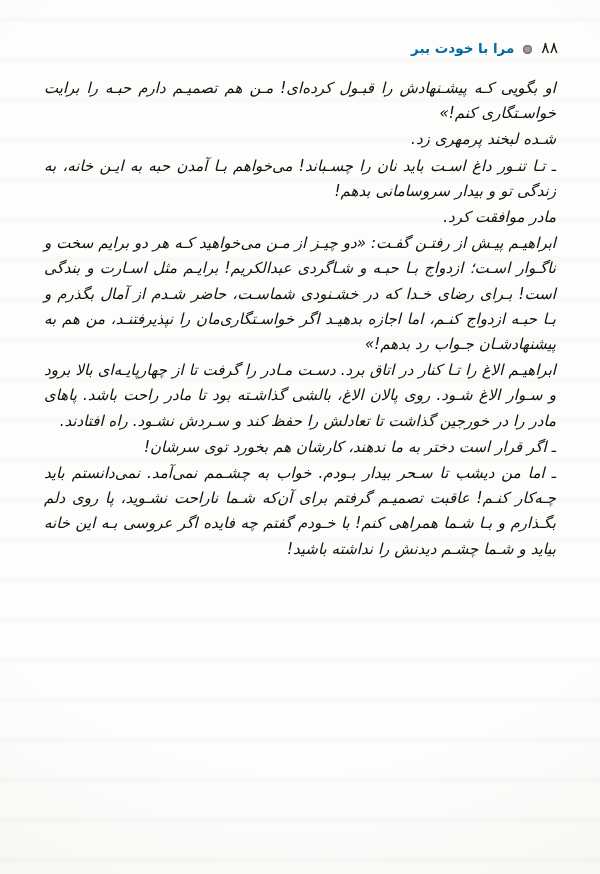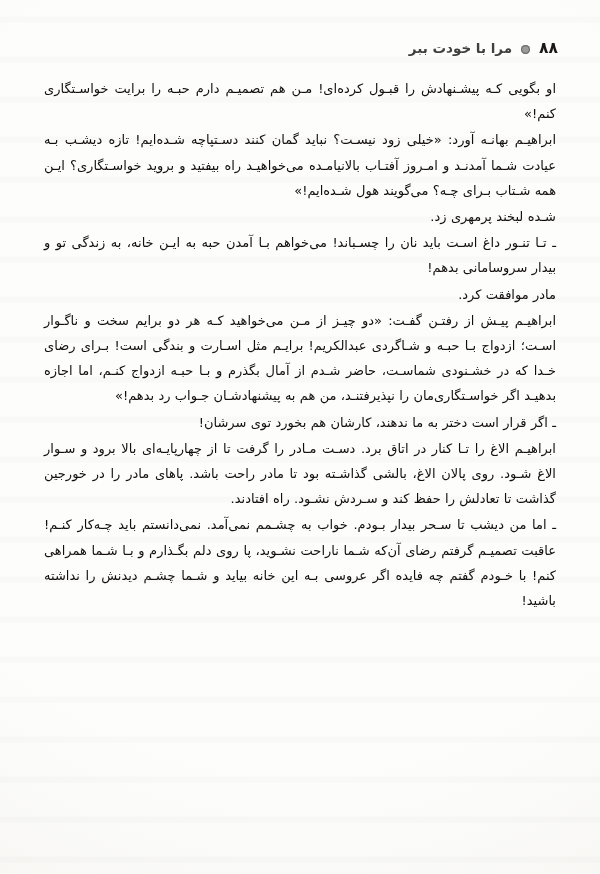--- a/index.html
+++ b/index.html
@@ -34,63 +34,64 @@
     height: 26px;
     display: flex;
     flex-direction: row;
     align-items: center;
     justify-content: flex-start;
     gap: 9px;
     direction: rtl;
   }
   .folio {
     font-size: 15.5px;
-    font-weight: 700;
+    font-weight: 400;
     letter-spacing: 0.5px;
     color: #1a1715;
     line-height: 1;
   }
   .head-dot {
     width: 9px;
     height: 9px;
     border-radius: 50%;
     background: #9b9b99;
     box-shadow: inset 0 0 0 1.2px #6e6e6c;
     flex: 0 0 auto;
   }
   .head-title {
     font-size: 13.5px;
     font-weight: 700;
-    color: #404040;
+    color: #0369a1;
     line-height: 1;
     white-space: nowrap;
   }
 
   
   .textblock {
     position: absolute;
     top: 76px;
     right: 44px;
     left: 44px;
     direction: rtl;
     text-align: justify;
     text-align-last: right;
   }
 
   .para {
     margin: 0 0 1px 0;
-    font-size: 13px;
+    font-size: 15px;
     line-height: 25.2px;
     text-align: justify;
     text-align-last: right;
     word-spacing: 0.2px;
     letter-spacing: 0px;
     text-justify: inter-word;
     font-weight: 400;
     color: #120f0d;
+    font-style: italic;
   }
   .para.dash {
     text-indent: 0;
   }
 
   
   .bleed {
     position: absolute;
     inset: 0;
     pointer-events: none;
@@ -123,26 +124,25 @@
 
   <div class="running-head">
     <span class="folio">۸۸</span>
     <span class="head-dot"></span>
     <span class="head-title">مرا با خودت ببر</span>
   </div>
 
   <div class="textblock">
 
     <p class="para">او بگویی کـه پیشـنهادش را قبـول کرده‌ای! مـن هم تصمیـم دارم حبـه را برایت خواسـتگاری کنم!»</p>
-    <p class="para">ابراهیـم بهانـه آورد: «خیلی زود نیسـت؟ نباید گمان کنند دسـتپاچه شـده‌ایم! تازه دیشـب بـه عیادت شـما آمدنـد و امـروز آفتـاب بالانیامـده می‌خواهیـد راه بیفتید و بروید خواسـتگاری؟ ایـن همه شـتاب بـرای چـه؟ می‌گویند هول شـده‌ایم!»</p>
     <p class="para">شـده لبخند پرمهری زد.</p>
     <p class="para dash">ـ تـا تنـور داغ اسـت باید نان را چسـباند! می‌خواهم بـا آمدن حبه به ایـن خانه، به زندگی تو و بیدار سروسامانی بدهم!</p>
     <p class="para">مادر موافقت کرد.</p>
     <p class="para">ابراهیـم پیـش از رفتـن گفـت: «دو چیـز از مـن می‌خواهید کـه هر دو برایم سخت و ناگـوار اسـت؛ ازدواج بـا حبـه و شـاگردی عبدالکریم! برایـم مثل اسـارت و بندگی است! بـرای رضای خـدا که در خشـنودی شماسـت، حاضر شـدم از آمال بگذرم و بـا حبـه ازدواج کنـم، اما اجازه بدهیـد اگر خواسـتگاری‌مان را نپذیرفتنـد، من هم به پیشنهادشـان جـواب رد بدهم!»</p>
+    <p class="para">ابراهیـم الاغ را تـا کنار در اتاق برد. دسـت مـادر را گرفت تا از چهارپایـه‌ای بالا برود و سـوار الاغ شـود. روی پالان الاغ، بالشی گذاشـته بود تا مادر راحت باشد. پاهای مادر را در خورجین گذاشت تا تعادلش را حفظ کند و سـردش نشـود. راه افتادند.</p>
     <p class="para dash">ـ اگر قرار است دختر به ما ندهند، کارشان هم بخورد توی سرشان!</p>
-    <p class="para">ابراهیـم الاغ را تـا کنار در اتاق برد. دسـت مـادر را گرفت تا از چهارپایـه‌ای بالا برود و سـوار الاغ شـود. روی پالان الاغ، بالشی گذاشـته بود تا مادر راحت باشد. پاهای مادر را در خورجین گذاشت تا تعادلش را حفظ کند و سـردش نشـود. راه افتادند.</p>
-    <p class="para dash">ـ اما من دیشب تا سـحر بیدار بـودم. خواب به چشـمم نمی‌آمد. نمی‌دانستم باید چـه‌کار کنـم! عاقبت تصمیـم گرفتم رضای آن‌که شـما ناراحت نشـوید، پا روی دلم بگـذارم و بـا شـما همراهی کنم! با خـودم گفتم چه فایده اگر عروسی بـه این خانه بیاید و شـما چشـم دیدنش را نداشته باشید!</p>
+    <p class="para dash">ـ اما من دیشب تا سـحر بیدار بـودم. خواب به چشـمم نمی‌آمد. نمی‌دانستم باید چـه‌کار کنـم! عاقبت تصمیـم گرفتم برای آن‌که شـما ناراحت نشـوید، پا روی دلم بگـذارم و بـا شـما همراهی کنم! با خـودم گفتم چه فایده اگر عروسی بـه این خانه بیاید و شـما چشـم دیدنش را نداشته باشید!</p>
 
   </div>
 
   <div class="bleed"></div>
 
 </div>
 
 </body></html>

